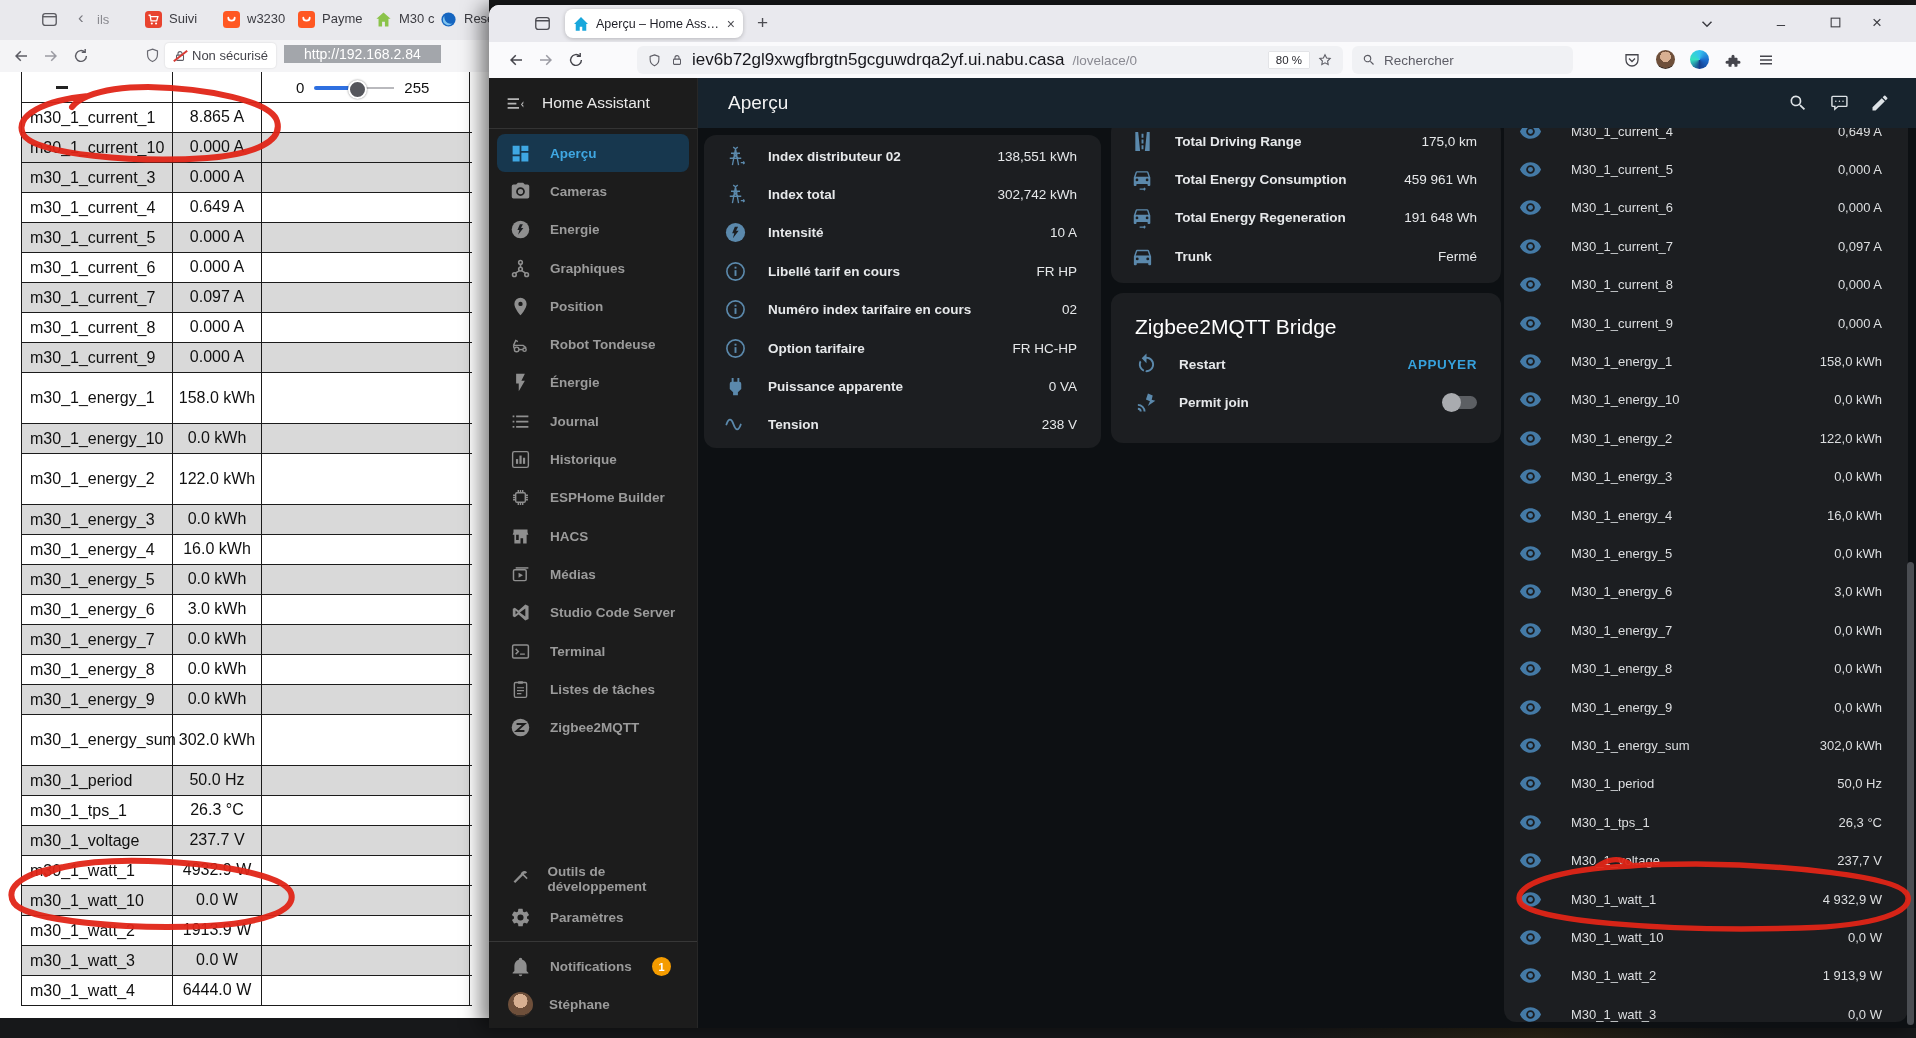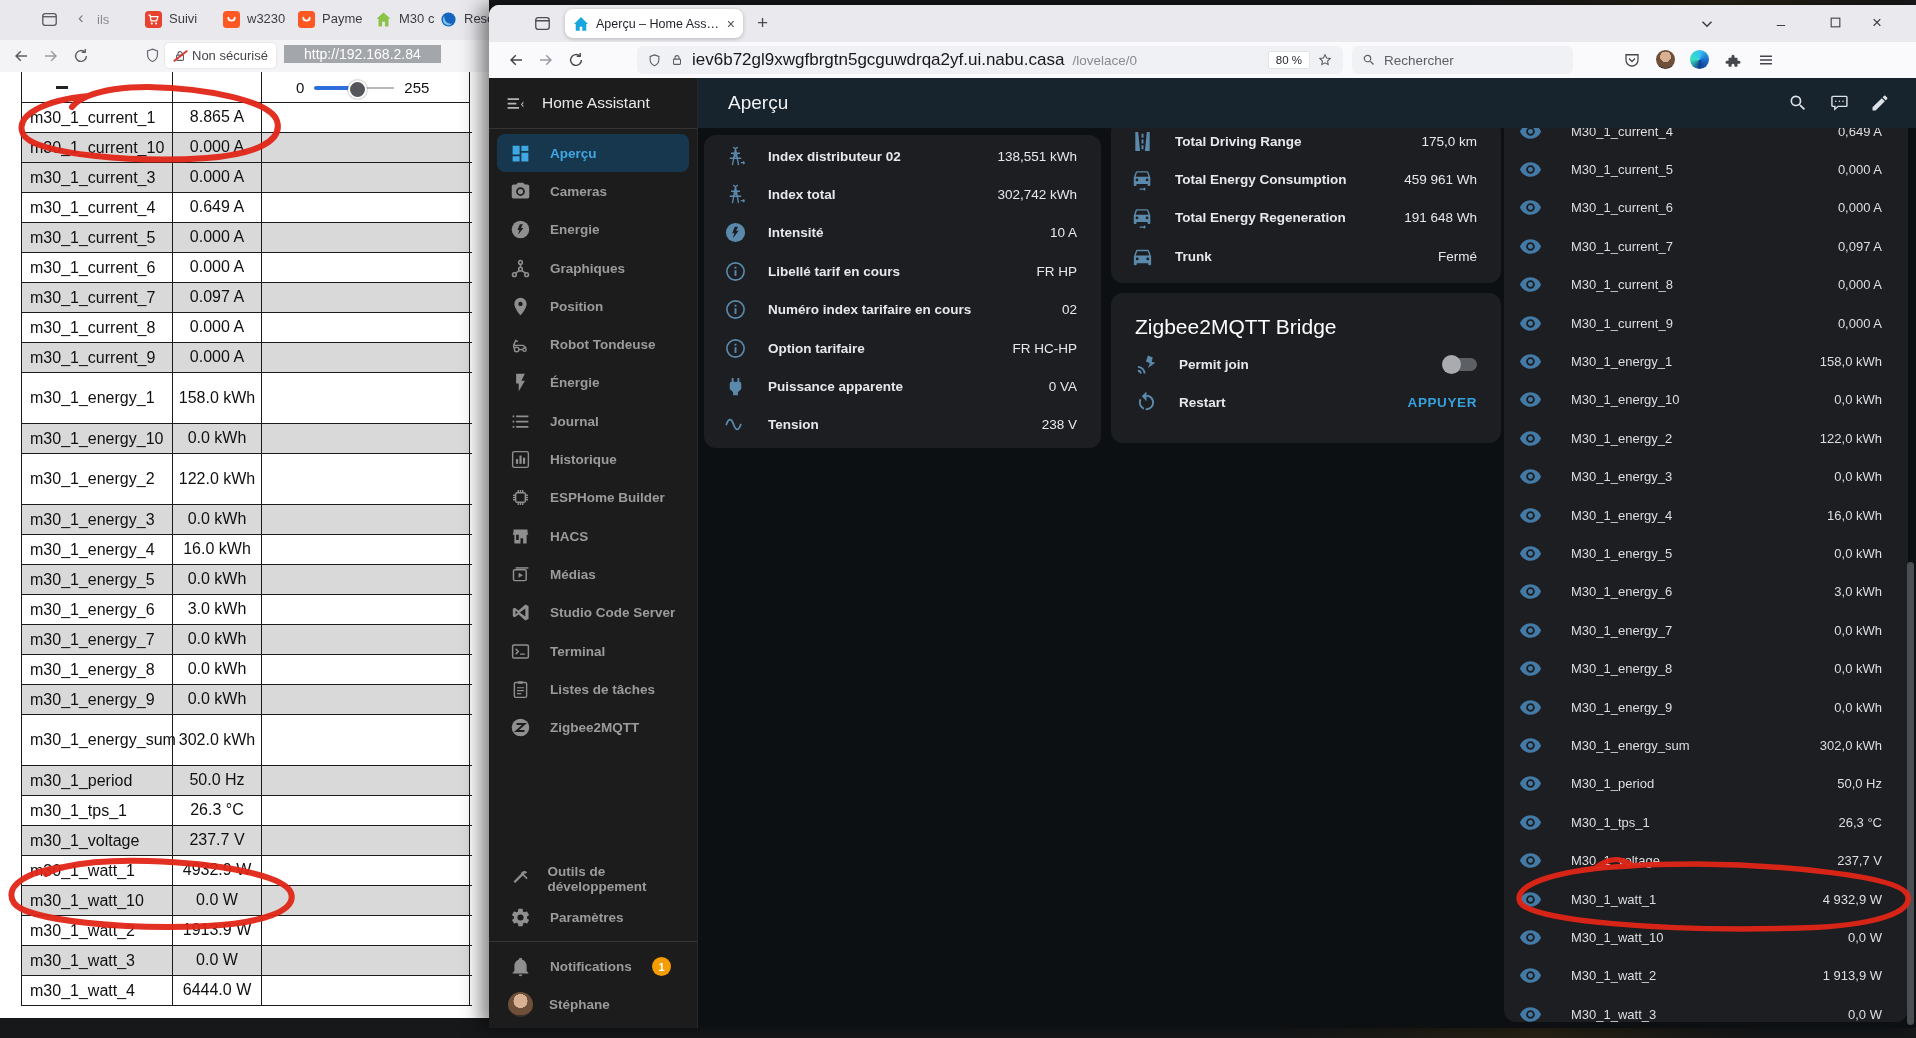--- a/index.html
+++ b/index.html
@@ -849,39 +849,39 @@
                   </span>
                   <span class="clabel">Trunk</span>
                   <span class="cvalue">Fermé</span>
                 </div>
               </div>
             <div class="card" id="card-z2m">
               <div class="z2m-title">Zigbee2MQTT Bridge</div>
               <div class="zrow">
                 <span class="icon">
                     <svg viewBox="0 0 24 24">
+                      <path fill="currentColor" d="M12 4c2.1 0 4.1.8 5.6 2.3 3.1 3.1 3.1 8.2 0 11.3-1.8 1.9-4.3 2.6-6.7 2.3l.5-2c1.7.2 3.5-.4 4.8-1.7 2.3-2.3 2.3-6.1 0-8.5C15.1 6.6 13.5 6 12 6v4.6L7 5.6 12 .6V4M6.3 17.6C3.7 15 3.3 11 5.1 7.9l1.5 1.5c-1.1 2.2-.7 5 1.2 6.8.5.5 1.1.9 1.8 1.2l-.6 2c-1-.4-1.9-1-2.7-1.8Z"></path>
+                    </svg>
+                  </span>
+                <span class="clabel">Restart</span>
+                <span class="action-btn">APPUYER</span>
+              </div>
+              <div class="zrow">
+                <span class="icon">
+                    <svg viewBox="0 0 24 24">
                       <g fill="currentColor">
                         <path d="M3 13.5a8 8 0 0 1 8 8H9a6 6 0 0 0-6-6v-2m0 4a4 4 0 0 1 4 4H5a2 2 0 0 0-2-2v-2Z"></path>
                         <path d="m13.5 2.5 5 2.3-1.1 4.4 3.8 1.1-7.8 5.4 2.2-5.1-4.2-1.7 2.1-6.4Z"></path>
                       </g>
                     </svg>
                   </span>
                 <span class="clabel">Permit join</span>
                 <span class="toggle">
                     <span class="tk"></span>
                   </span>
-              </div>
-              <div class="zrow">
-                <span class="icon">
-                    <svg viewBox="0 0 24 24">
-                      <path fill="currentColor" d="M12 4c2.1 0 4.1.8 5.6 2.3 3.1 3.1 3.1 8.2 0 11.3-1.8 1.9-4.3 2.6-6.7 2.3l.5-2c1.7.2 3.5-.4 4.8-1.7 2.3-2.3 2.3-6.1 0-8.5C15.1 6.6 13.5 6 12 6v4.6L7 5.6 12 .6V4M6.3 17.6C3.7 15 3.3 11 5.1 7.9l1.5 1.5c-1.1 2.2-.7 5 1.2 6.8.5.5 1.1.9 1.8 1.2l-.6 2c-1-.4-1.9-1-2.7-1.8Z"></path>
-                    </svg>
-                  </span>
-                <span class="clabel">Restart</span>
-                <span class="action-btn">APPUYER</span>
               </div>
             </div>
             <div class="card" id="panel">
                 <div class="prow">
                   <span class="icon">
                     <svg viewBox="0 0 24 24">
                       <path fill="currentColor" fill-rule="evenodd" d="M12 4.5c5 0 9.3 3.1 11 7.5-1.7 4.4-6 7.5-11 7.5S2.7 16.4 1 12c1.7-4.4 6-7.5 11-7.5m0 3a4.5 4.5 0 1 0 0 9 4.5 4.5 0 0 0 0-9Z"></path>
                       <circle cx="12" cy="12" r="2.6" fill="currentColor"></circle>
                     </svg>
                   </span>

